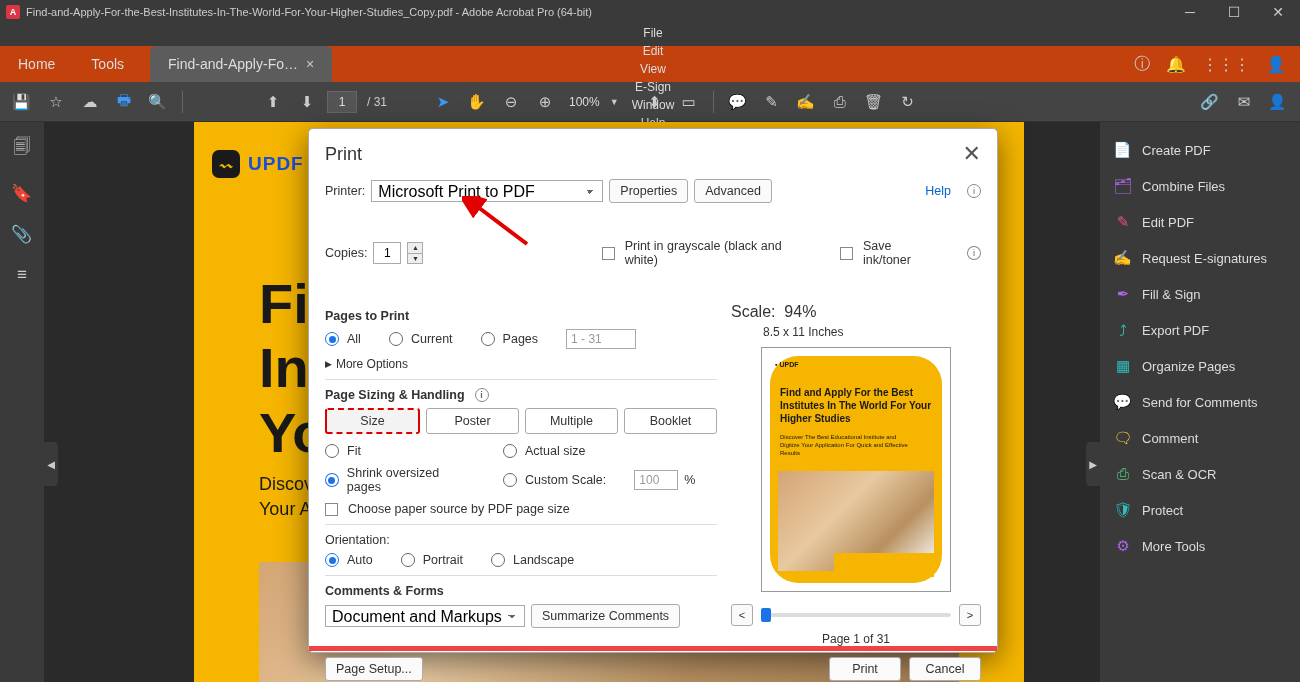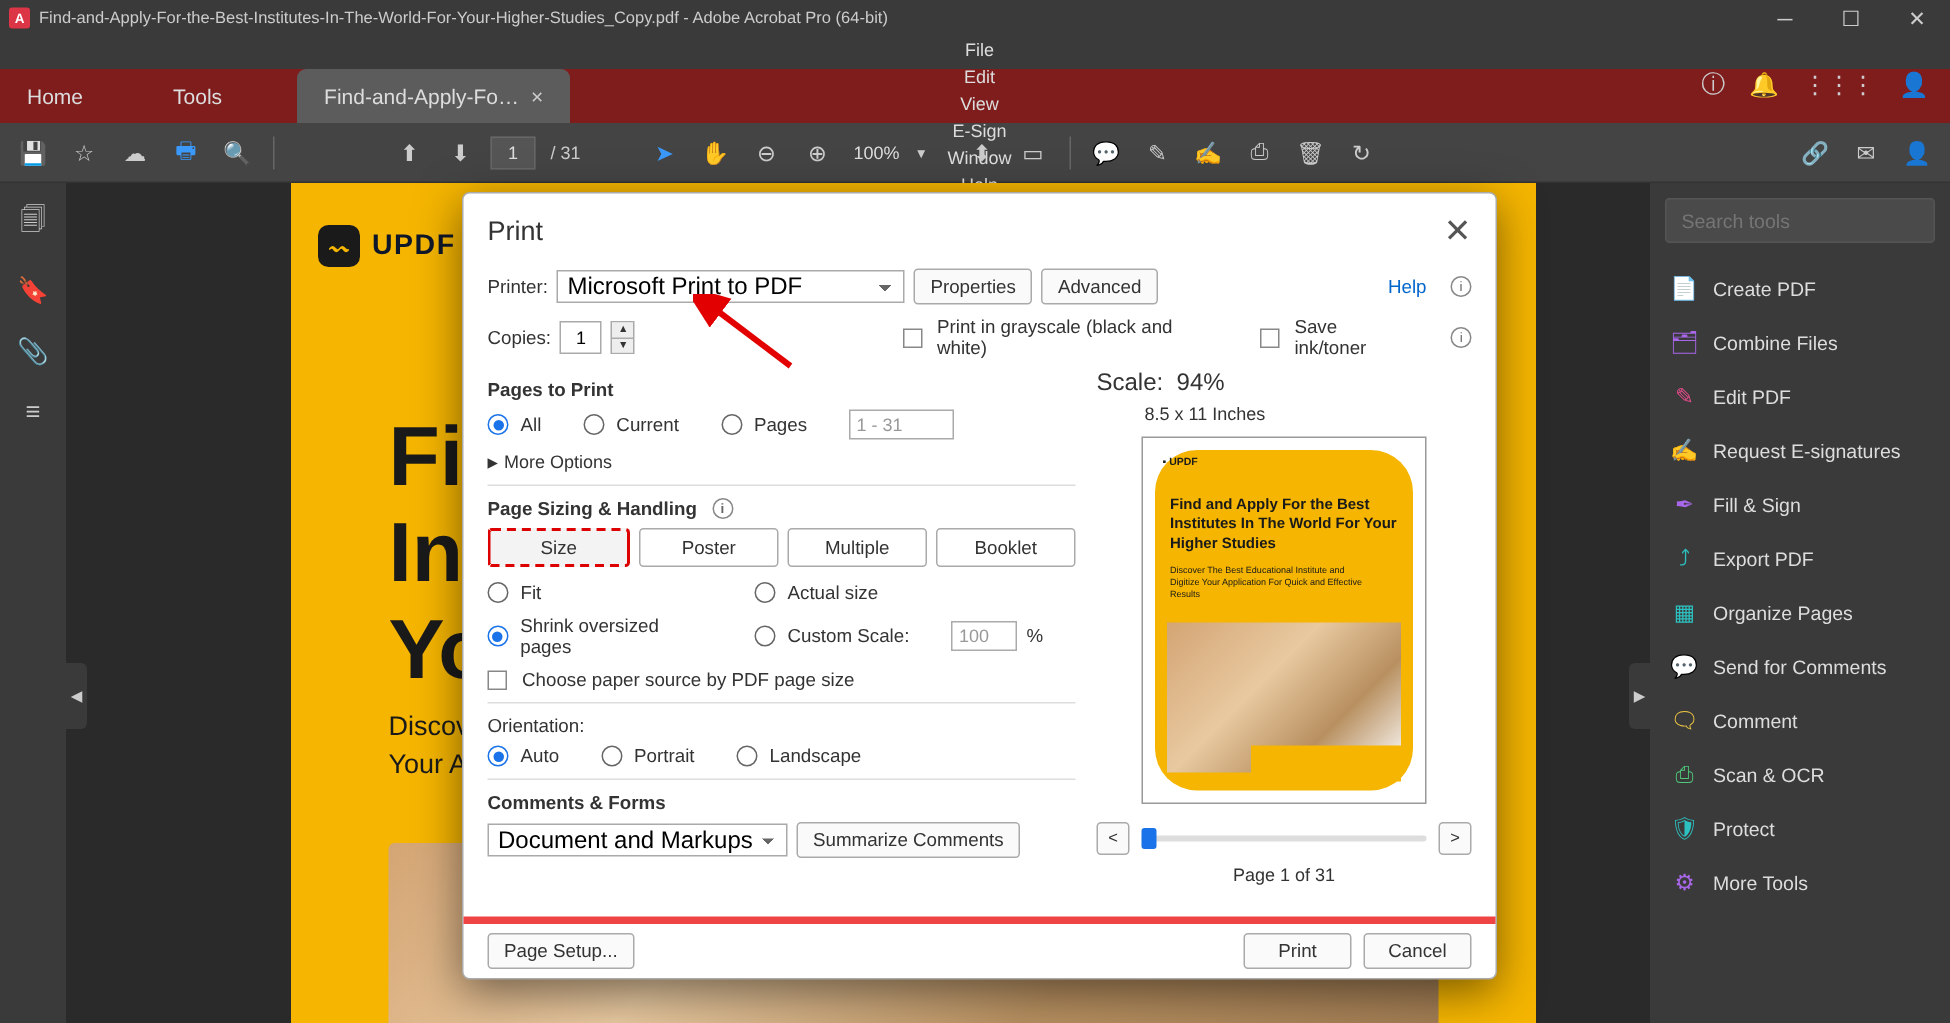--- a/index.html
+++ b/index.html
@@ -9,21 +9,21 @@
 .titlebar { height: 24px; background: #3a3a3a; display: flex; align-items: center; padding-left: 6px; color: #ccc; font-size: 11px; }
 .titlebar .app-icon { width: 14px; height: 14px; background: #dc3545; border-radius: 2px; margin-right: 6px; display: flex; align-items: center; justify-content: center; color: white; font-size: 9px; font-weight: bold; }
 .titlebar .win-controls { margin-left: auto; display: flex; }
 .titlebar .win-btn { width: 44px; height: 24px; display: flex; align-items: center; justify-content: center; color: #ccc; font-size: 14px; }
 
 
 .menubar { height: 22px; background: #3a3a3a; display: flex; align-items: center; padding-left: 6px; flex-direction: column; }
 .menubar .menu-item { color: #ddd; font-size: 12px; padding: 2px 8px; }
 
 
-.tabbar { height: 36px; background: #7f1d1d; display: flex; align-items: flex-start; gap: 24px; }
+.tabbar { height: 36px; background: #c2410c; display: flex; align-items: center; }
 .tabbar .tab { padding: 0 18px; height: 36px; display: flex; align-items: center; color: #ddd; font-size: 14px; }
 .tabbar .tab.doc { background: #5c5c5c; border-radius: 6px 6px 0 0; margin-left: 8px; }
 .tabbar .tab .close { margin-left: 8px; color: #ccc; font-size: 14px; }
 .tabbar .right-icons { margin-left: auto; display: flex; align-items: center; gap: 16px; padding-right: 14px; }
 .tabbar .right-icons .ricon { color: #ccc; font-size: 16px; }
 
 
 .toolbar { height: 40px; background: #444; display: flex; align-items: center; padding: 0 8px; gap: 6px; border-bottom: 1px solid #333; }
 .toolbar .tbtn { width: 28px; height: 28px; display: flex; align-items: center; justify-content: center; color: #ccc; font-size: 15px; }
 .toolbar .tbtn.print { color: #3b99fc; }
@@ -46,36 +46,36 @@
 .ticon.purple { color: #a866e8; }
 .ticon.pink { color: #e74c8c; }
 .ticon.teal { color: #2dc0c0; }
 .ticon.yellow { color: #eec643; }
 .ticon.green { color: #4fc97a; }
 
 
 .doc-bg { position: absolute; left: 150px; top: 0; width: 830px; height: 100%; background: #f5b500; }
 .doc-bg .updf-logo { position: absolute; left: 18px; top: 28px; display: flex; align-items: center; gap: 8px; }
 .doc-bg .updf-logo .logo-box { width: 28px; height: 28px; background: #1a1a1a; border-radius: 7px; display: flex; align-items: center; justify-content: center; color: #f5b500; font-size: 13px; }
-.doc-bg .updf-logo .logo-txt { font-weight: 800; font-size: 19px; color: #0f172a; letter-spacing: 1px; }
+.doc-bg .updf-logo .logo-txt { font-weight: 800; font-size: 19px; color: #1d4ed8; letter-spacing: 1px; }
 .doc-bg .big-title { position: absolute; left: 65px; top: 150px; font-size: 56px; font-weight: 800; color: #1a1a1a; line-height: 1.15; }
 .doc-bg .subtitle { position: absolute; left: 65px; top: 350px; font-size: 18px; color: #1a1a1a; line-height: 1.4; }
 .doc-bg .photo-area { position: absolute; left: 65px; top: 440px; width: 700px; height: 200px; background: linear-gradient(135deg, #d4a574 0%, #e8c9a0 30%, #b89060 60%, #9c7850 100%); border-radius: 4px; }
 
 
 .expand-arrow { position: absolute; width: 14px; height: 44px; background: #3a3a3a; display: flex; align-items: center; justify-content: center; color: #ccc; font-size: 10px; }
 .expand-left { left: 0; top: 320px; border-radius: 0 4px 4px 0; }
 .expand-right { right: 0; top: 320px; border-radius: 4px 0 0 4px; }
 
 
 .dialog { position: absolute; left: 308px; top: 128px; width: 690px; height: 525px; background: #fff; border: 1px solid #aaa; border-radius: 5px; box-shadow: 0 8px 30px rgba(0,0,0,0.5); display: flex; flex-direction: column; font-size: 12.5px; color: #333; }
 .dialog .dlg-header { display: flex; align-items: center; padding: 12px 16px 8px; }
 .dialog .dlg-title { font-size: 18px; color: #333; }
 .dialog .dlg-close { margin-left: auto; font-size: 22px; color: #555; cursor: pointer; }
-.dialog .dlg-body { padding: 4px 16px 0; flex: 1; display: flex; flex-direction: column; }
+.dialog .dlg-body { padding: 4px 16px 0; flex: 1; display: flex; flex-direction: column; gap: 28px; }
 
 .row { display: flex; align-items: center; margin-bottom: 8px; gap: 6px; }
 .lbl { display: inline-block; }
 .select { height: 22px; border: 1px solid #aaa; background: #fff; padding: 0 20px 0 6px; font-size: 16px; appearance: none; background-image: linear-gradient(45deg, transparent 50%, #666 50%), linear-gradient(135deg, #666 50%, transparent 50%); background-position: calc(100% - 12px) 9px, calc(100% - 8px) 9px; background-size: 4px 4px; background-repeat: no-repeat; }
 .btn-sm { height: 24px; padding: 0 10px; border: 1px solid #aaa; background: #fafafa; border-radius: 3px; font-size: 12.5px; color: #333; }
 .num-input { width: 28px; height: 22px; border: 1px solid #aaa; text-align: center; font-size: 12px; }
 .spinner-btns { display: flex; flex-direction: column; border: 1px solid #aaa; height: 22px; }
 .spinner-btns .sp { width: 14px; height: 11px; display: flex; align-items: center; justify-content: center; font-size: 7px; background: #eee; }
 .chk { width: 13px; height: 13px; border: 1px solid #888; display: inline-block; margin-right: 4px; }
 .info-icon { width: 14px; height: 14px; border: 1px solid #888; border-radius: 50%; display: inline-flex; align-items: center; justify-content: center; font-size: 9px; color: #666; margin-left: 6px; }
@@ -219,21 +219,20 @@
       <div class="subtitle">
         <span>Discove</span><br>
         <span>Your Ap</span>
       </div>
       <div class="photo-area"></div>
     </div>
     <div class="expand-arrow expand-right">▶</div>
   </div>
 
   <div class="right-panel">
-    <input class="search-box" placeholder="Search tools" style="">
     <div class="tool-item">
         <span class="ticon red">📄</span>
         <span>Create PDF</span>
       </div>
     <div class="tool-item">
         <span class="ticon purple">🗂</span>
         <span>Combine Files</span>
       </div>
     <div class="tool-item">
         <span class="ticon pink">✎</span>

